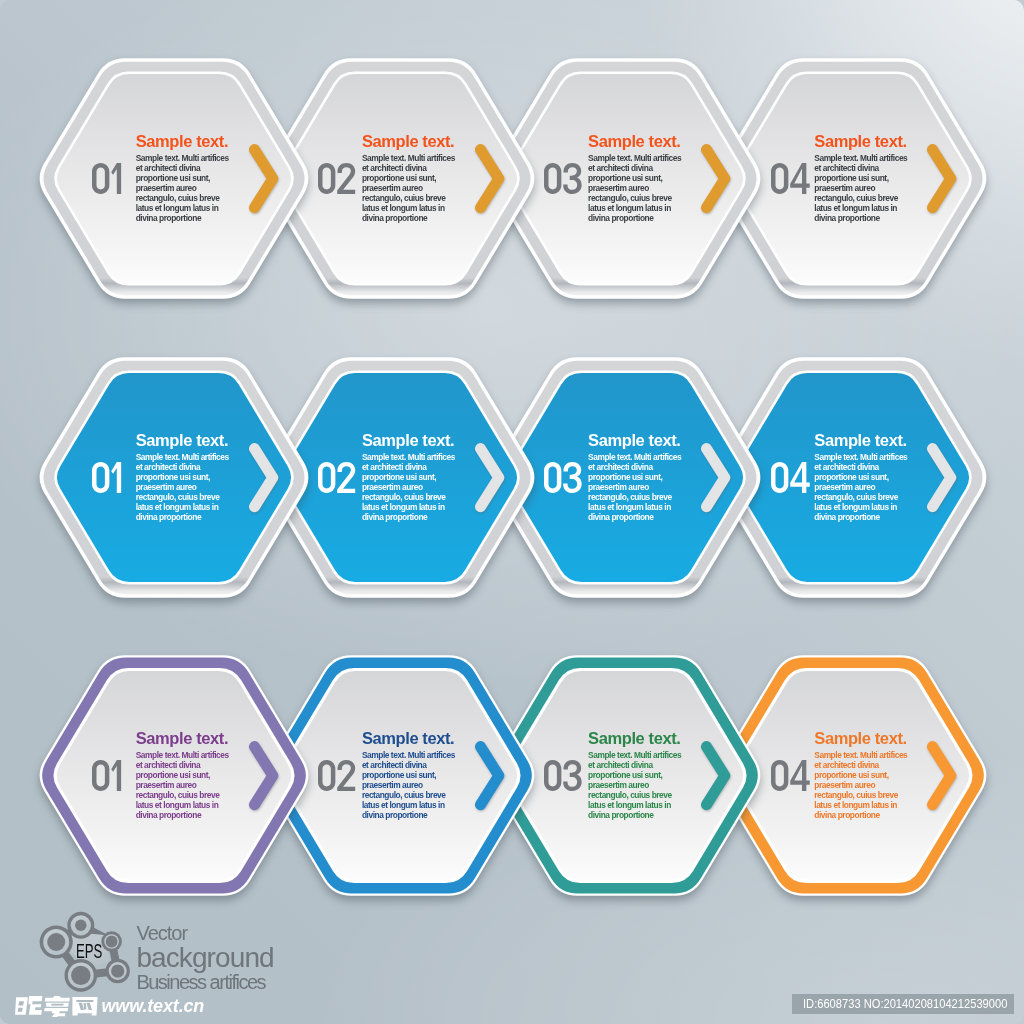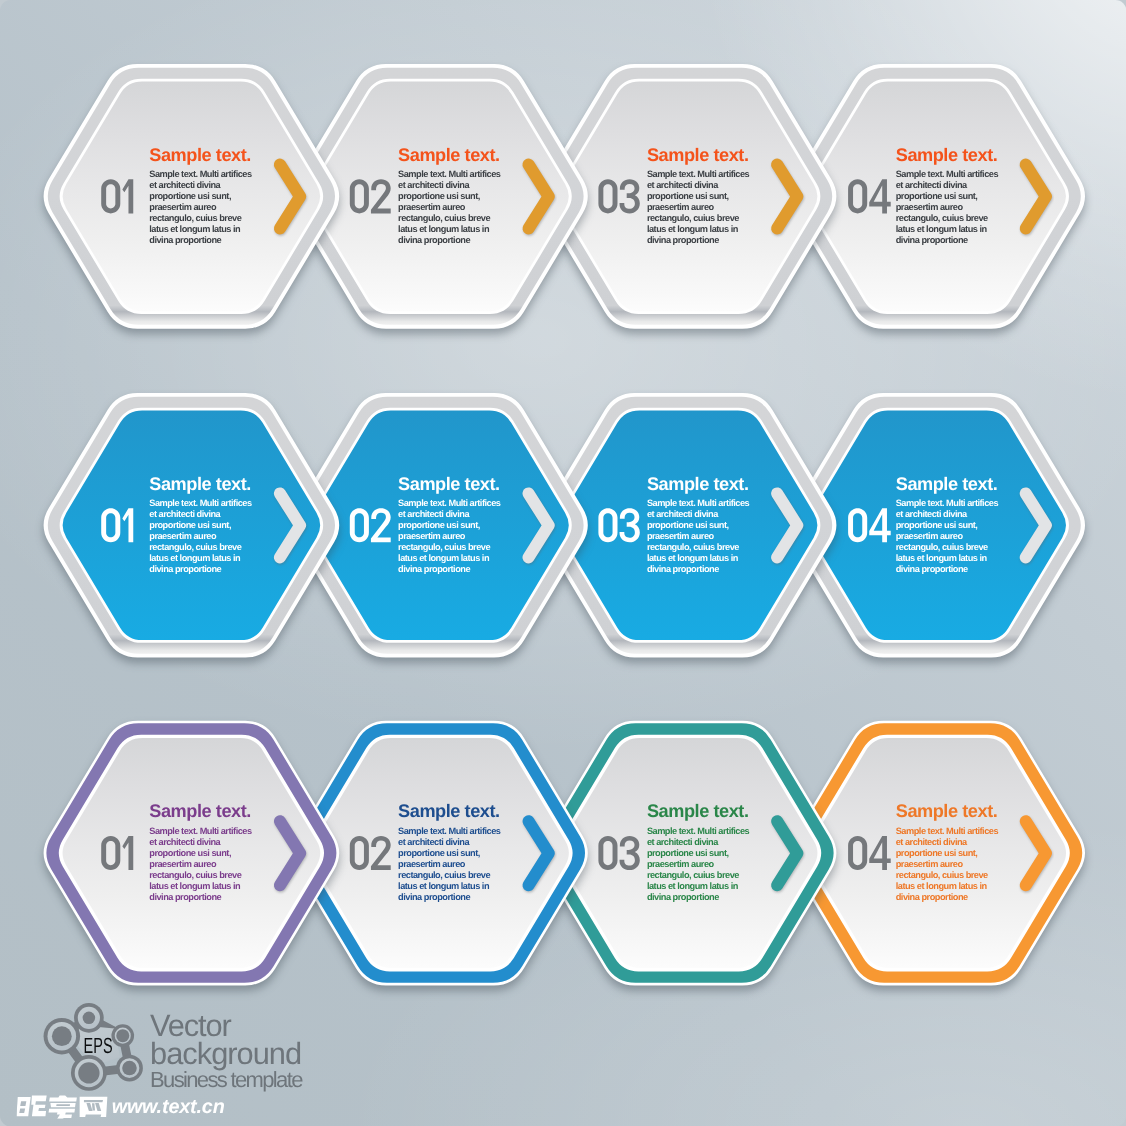--- a/index.html
+++ b/index.html
@@ -24,21 +24,21 @@
   .ttl{font-weight:bold;font-size:16.5px;line-height:15px;letter-spacing:-0.4px;white-space:nowrap;}
   .bdy{font-weight:bold;font-size:8.4px;line-height:9.9px;letter-spacing:-0.45px;margin-top:5.8px;}
   .logo{position:absolute;left:30px;top:896px;width:100px;height:100px;}
   .logo svg{position:absolute;left:0;top:0;overflow:visible;}
   .bond{fill:none;stroke:#777d83;stroke-width:8.0;stroke-linejoin:round;}
   .epslabel{position:absolute;left:46px;top:44.5px;font-size:20px;line-height:20px;font-weight:400;
             color:#0c0e10;font-family:"Liberation Sans",sans-serif;letter-spacing:0px;
             transform:scaleX(0.66);transform-origin:left top;}
   .brandtext{position:absolute;left:136.4px;top:921px;color:#6e757b;
              font-family:"Liberation Sans",sans-serif;font-weight:400;}
-  .bl1{font-size:28px;line-height:24.7px;letter-spacing:-1.0px;}
+  .bl1{font-size:20px;line-height:24.7px;letter-spacing:-1.0px;}
   .bl2{font-size:28px;line-height:24.7px;letter-spacing:-0.9px;}
   .bl3{font-size:20px;line-height:24.5px;letter-spacing:-1.5px;}
   .wm{position:absolute;left:0;top:0;width:1024px;height:1024px;}
   .wmcn{position:absolute;left:15px;top:995px;}
   .wmhole{fill:#b0bac1;}
   .wmurl{position:absolute;left:101.5px;top:997px;font-family:"Liberation Sans",sans-serif;
          font-style:italic;font-weight:bold;font-size:18px;line-height:18px;color:#ffffff;
          letter-spacing:-0.15px;white-space:nowrap;}
   .idbadge{position:absolute;left:792px;top:994px;width:222px;height:19.5px;
            background:#9aa5ab;overflow:hidden;}
@@ -367,21 +367,21 @@
    <circle cx="117.7" cy="971.0" r="12.2" fill="#777d83"></circle>
           <circle cx="117.7" cy="971.0" r="9.0" fill="url(#lbg)"></circle>
           <circle cx="117.7" cy="971.0" r="6.6" fill="#777d83"></circle>
   </g>
  </svg>
  <div class="epslabel">EPS</div>
 </div>
 <div class="brandtext">
  <div class="bl1">Vector</div>
  <div class="bl2">background</div>
- <div class="bl3">Business template</div>
+ <div class="bl3">Business artifices</div>
 </div>
 <div class="wm">
  <svg class="wmcn" width="84" height="22" viewBox="0 0 300 100" preserveAspectRatio="none" aria-label="昵享网">
   <g fill="#ffffff">
    <path d="M4,10 L46,10 L38,90 L0,90 Z"></path>
    <path d="M50,4 L98,4 L95,28 L63,28 L61,42 L94,42 L92,56 L73,56 L71,68 L96,68 L94,90 L50,90 L55,42 L48,42 Z"></path>
    <path d="M140,4 L158,4 L165,12 L196,12 L194,29 L106,29 L108,12 L136,12 Z"></path>
    <path d="M110,35 L192,35 L190,53 L112,53 Z"></path>
    <path d="M106,59 L190,59 L188,74 L160,74 L158,83 L180,83 L178,97 L154,97 L150,100 L132,100 L141,83 L131,83 L133,74 L104,74 Z"></path>
    <path d="M205,9 L295,9 L291,93 L273,93 L275,83 L225,83 L223,93 L205,93 Z"></path>
@@ -391,13 +391,16 @@
           <path d="M12,58 L28,58 L25,76 L9,76 Z"></path>
    <path d="M130,40 L174,40 L173,48 L129,48 Z"></path>
    <path d="M219,23 L281,23 L279,32 L219,32 Z"></path>
    <path d="M227,35 L239,35 L247,68 L235,68 Z"></path>
           <path d="M255,35 L267,35 L275,68 L263,68 Z"></path>
    <path d="M245,36 L253,36 L255,66 L247,66 Z"></path>
   </g>
  </svg>
  <span class="wmurl">www.text.cn</span>
 </div>
+<div class="idbadge">
+      <span>ID:6608733 NO:20140208104212539000</span>
+    </div>
 </div>
 
 </body></html>

